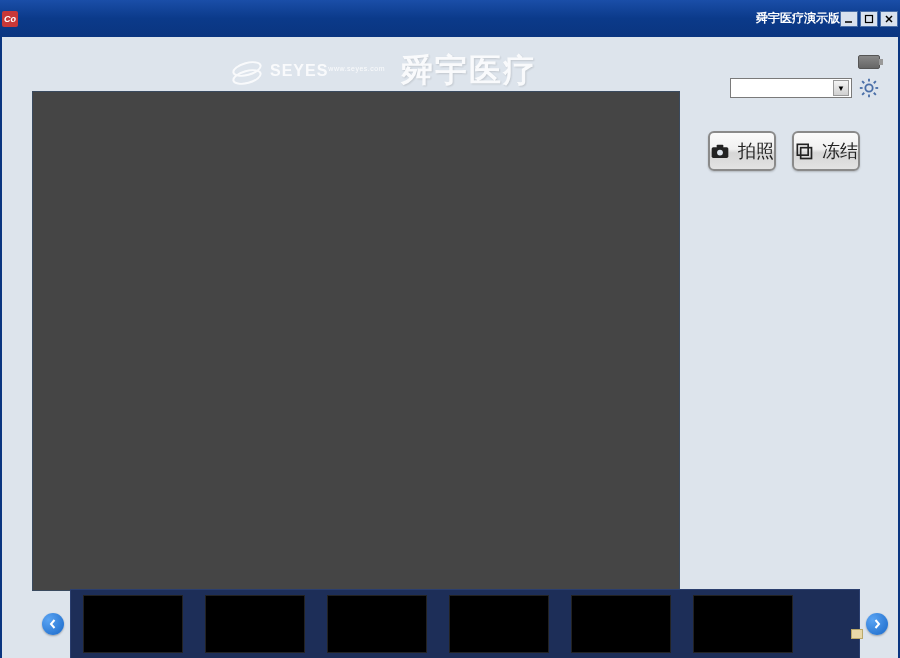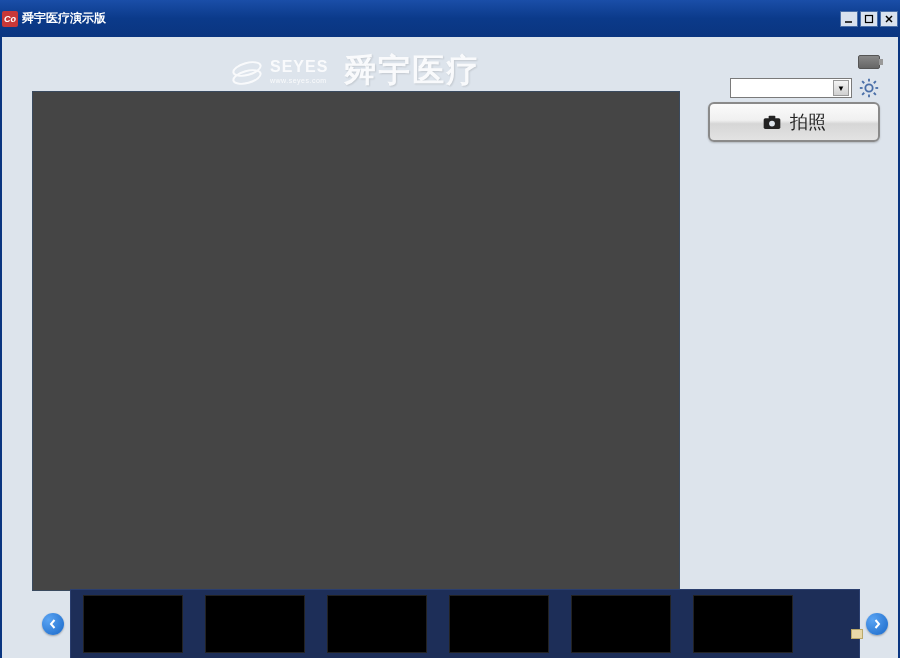--- a/index.html
+++ b/index.html
@@ -26,21 +26,21 @@
       border-radius: 2px;
       margin-right: 4px;
       display: inline-flex;
       align-items: center;
       justify-content: center;
       font-size: 9px;
       color: #fff;
       font-style: italic;
       font-weight: bold;
     }
-    .titlebar-title { flex: 1; font-weight: bold; }
+    .titlebar-title { flex: 1; font-weight: bold; text-align: right; }
     .win-controls { display: flex; gap: 2px; }
     .win-btn {
       width: 18px;
       height: 16px;
       background: #d9e2ee;
       border: 1px solid #4a6fa8;
       display: flex;
       align-items: center;
       justify-content: center;
       font-size: 10px;
@@ -79,21 +79,21 @@
       height: 10px;
       border: 2px solid #fff;
       border-radius: 50%;
       left: 0;
       transform: rotate(-15deg);
     }
     .logo-mark::before { top: 2px; }
     .logo-mark::after { top: 10px; }
     .logo-text {
       display: flex;
-      flex-direction: column;
+      flex-direction: row;
       line-height: 1;
       justify-content: center;
     }
     .logo-text .en { font-size: 16px; font-weight: bold; letter-spacing: 1px; }
     .logo-text .url { font-size: 7px; letter-spacing: 0.5px; margin-top: 2px; }
     .logo-cn { font-size: 32px; font-weight: bold; margin-left: 8px; letter-spacing: 2px; text-shadow: 1px 1px 2px rgba(0,0,0,0.15); }
     .top-right {
       position: absolute;
       top: 18px;
       right: 18px;
@@ -158,25 +158,25 @@
       position: absolute;
       top: 54px;
       left: 30px;
       width: 648px;
       height: 500px;
       background: #454545;
       border: 1px solid #3a4a5e;
     }
     .side-buttons {
       position: absolute;
-      top: 65px;
+      top: 94px;
       right: 18px;
       width: 172px;
       display: flex;
-      flex-direction: column;
+      flex-direction: row;
       gap: 16px;
     }
     .action-btn {
       height: 40px;
       border-radius: 6px;
       border: 2px solid #8a8a8a;
       background: linear-gradient(to bottom, #fbfbfb 0%, #f0f0f0 45%, #d6d6d6 55%, #e3e3e3 100%);
       display: flex;
       align-items: center;
       justify-content: center;
@@ -306,20 +306,29 @@
     <div class="action-btn">
       <span class="icon">
         <svg viewBox="0 0 24 20">
             <rect x="2" y="5" width="20" height="13" rx="2" fill="#222"></rect>
             <rect x="8" y="2" width="8" height="4" rx="1" fill="#222"></rect>
             <circle cx="12" cy="11.5" r="3.5" fill="#dde4ec"></circle>
           </svg>
       </span>
       <span>拍照</span>
     </div>
+    <div class="action-btn">
+      <span class="icon">
+        <svg viewBox="0 0 24 24">
+            <rect x="4" y="4" width="13" height="13" fill="none" stroke="#222" stroke-width="2"></rect>
+            <rect x="8" y="8" width="13" height="13" fill="none" stroke="#222" stroke-width="2"></rect>
+          </svg>
+      </span>
+      <span>冻结</span>
+    </div>
   </div>
 
   <div class="thumb-strip">
     <div class="nav-circle nav-left">
       <svg width="10" height="10" viewBox="0 0 10 10">
           <polyline points="6.5,1 3,5 6.5,9" fill="none" stroke="#fff" stroke-width="2"></polyline>
         </svg>
     </div>
     <div class="thumb-container">
       <div class="thumb"></div>

